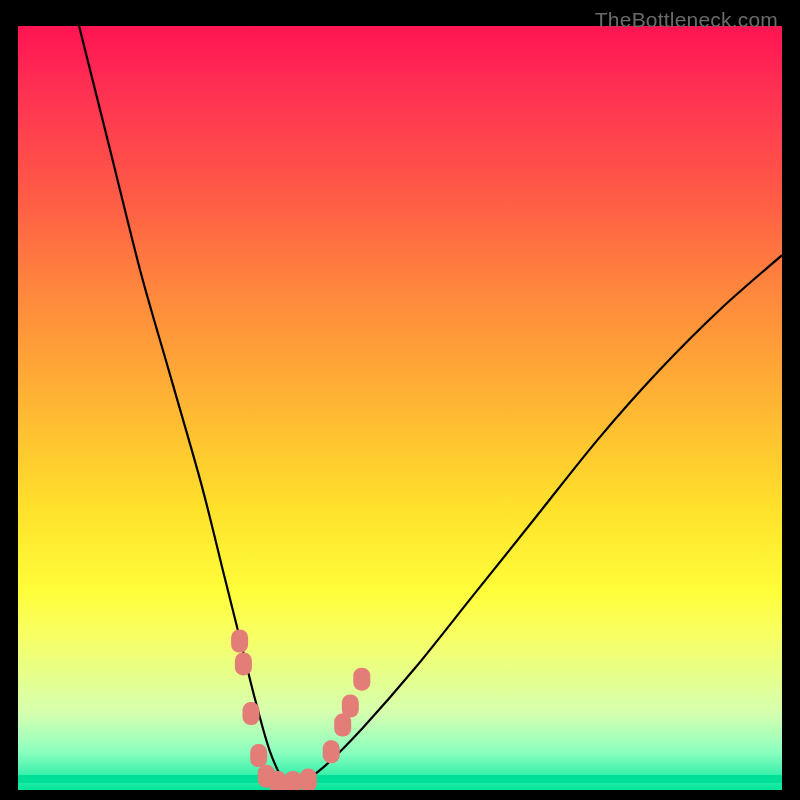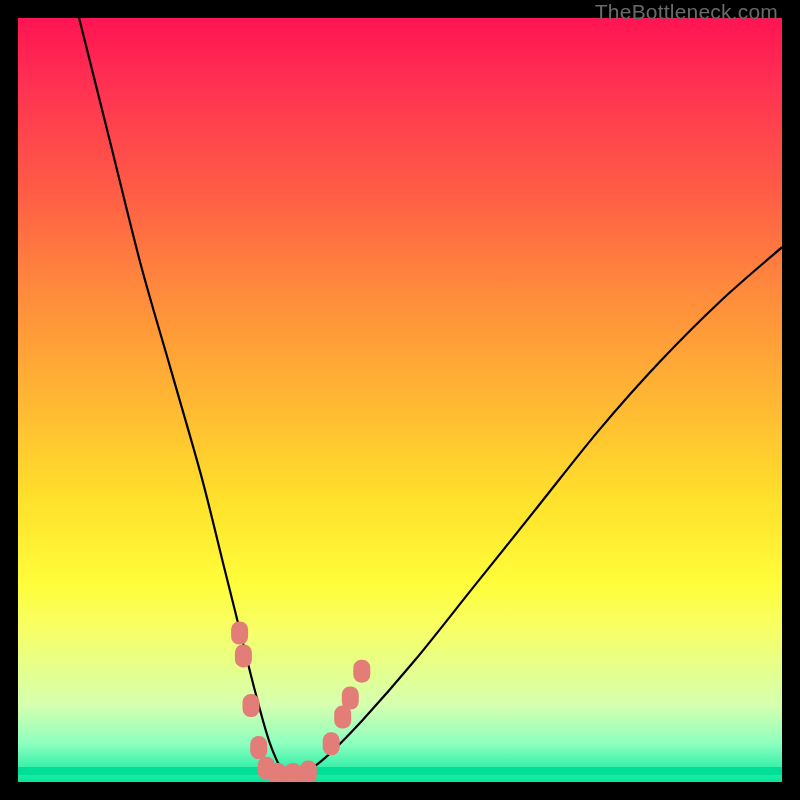--- a/index.html
+++ b/index.html
@@ -6,21 +6,21 @@
     margin: 0;
     padding: 0;
     width: 800px;
     height: 800px;
     overflow: hidden;
     background: #000;
     font-family: Arial, Helvetica, sans-serif;
   }
   .frame {
     position: absolute;
-    top: 0; left: 0;
+    top: 8px; left: 0;
     width: 800px;
     height: 679px;
     background: #000;
   }
   .plot {
     position: absolute;
     top: 18px;
     left: 18px;
     width: 764px;
     height: 764px;

